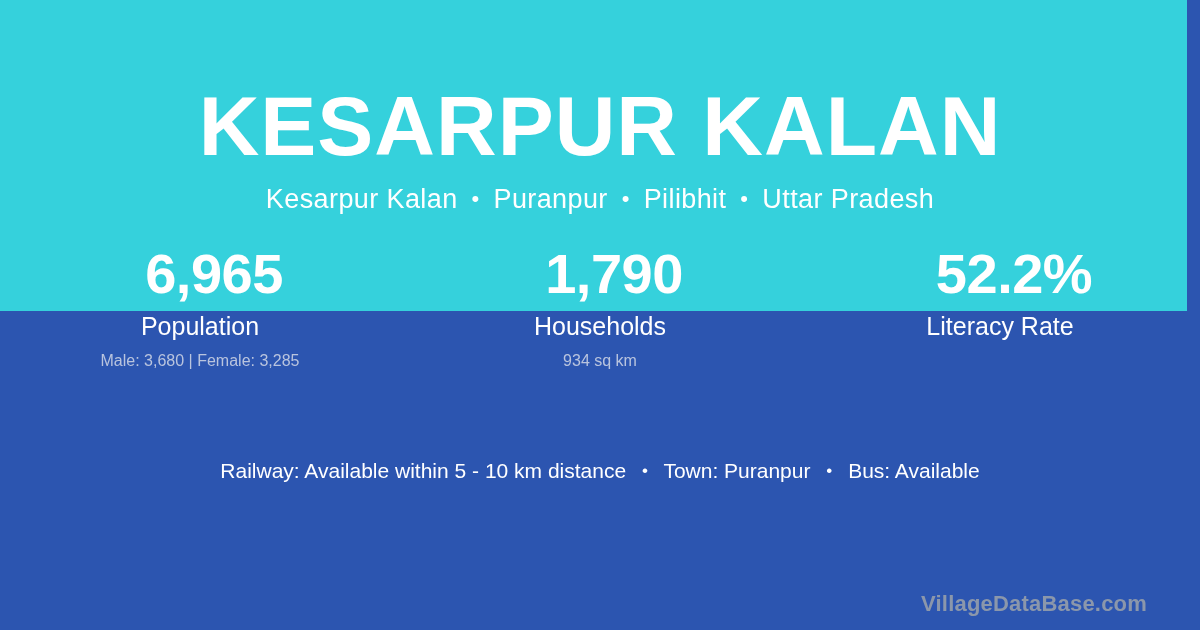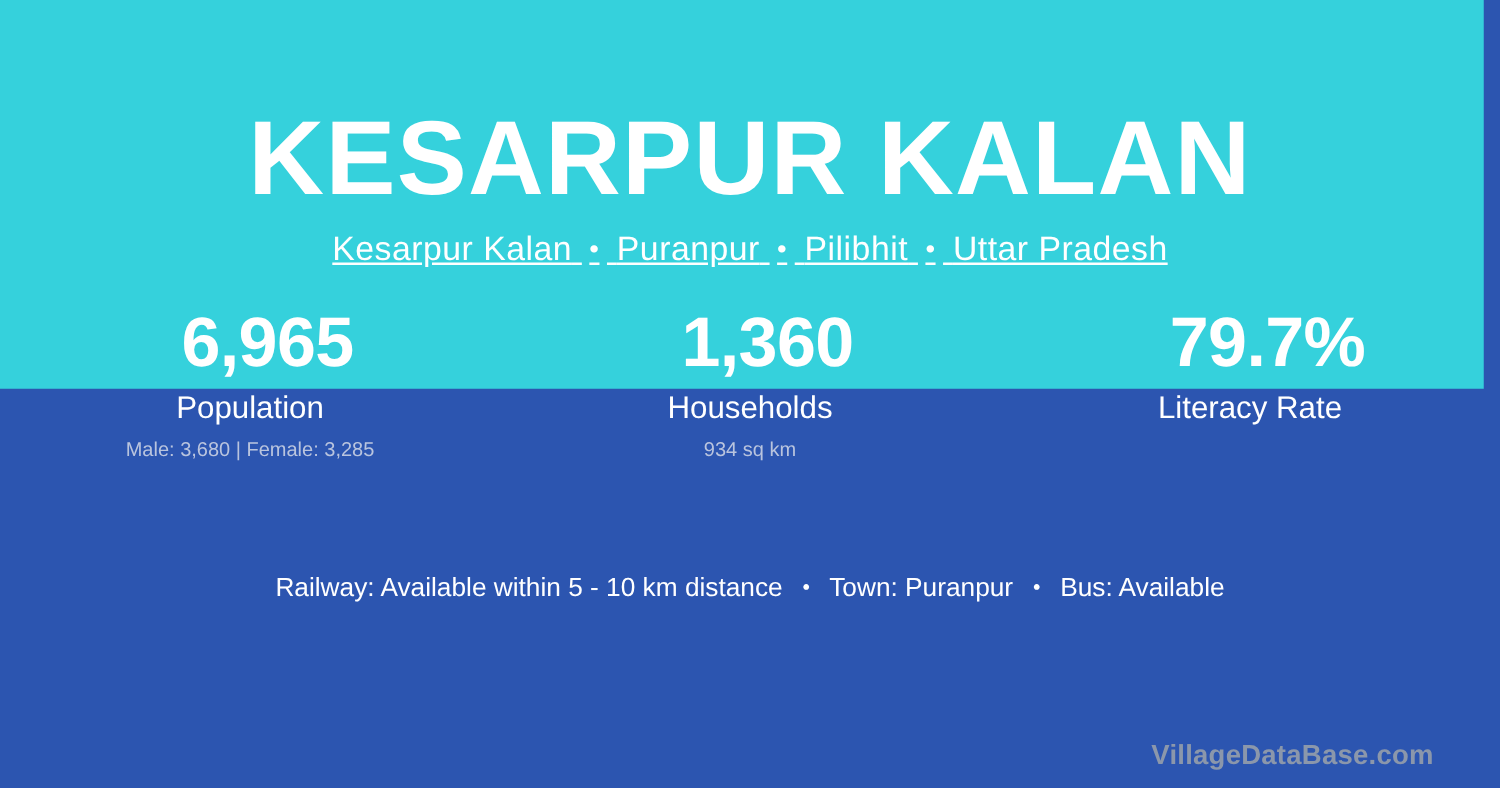--- a/index.html
+++ b/index.html
@@ -53,21 +53,20 @@
     top: 182px;
     width: 1200px;
     text-align: center;
     color: #ffffff;
     font-family: "Liberation Sans", sans-serif;
     font-size: 27px;
     font-weight: normal;
     letter-spacing: 0.4px;
     line-height: 34px;
     white-space: nowrap;
-    text-decoration: underline;
   }
   .subtitle .sep {
     padding: 0 6px;
     font-size: 22px;
     position: relative;
     top: -2px;
   }
 
   
   .stats {
@@ -166,27 +165,27 @@
 
   <div class="stats">
 
     <div class="stat">
       <div class="stat-value">6,965</div>
       <div class="stat-label">Population</div>
       <div class="stat-sub">Male: 3,680 | Female: 3,285</div>
     </div>
 
     <div class="stat">
-      <div class="stat-value">1,360</div>
+      <div class="stat-value">1,790</div>
       <div class="stat-label">Households</div>
       <div class="stat-sub">934 sq km</div>
     </div>
 
     <div class="stat">
-      <div class="stat-value">79.7%</div>
+      <div class="stat-value">52.2%</div>
       <div class="stat-label">Literacy Rate</div>
     </div>
 
   </div>
 
   <div class="facts">
     <span>Railway: Available within 5 - 10 km distance</span>
     <span class="sep">•</span>
     <span>Town: Puranpur</span>
     <span class="sep">•</span>

